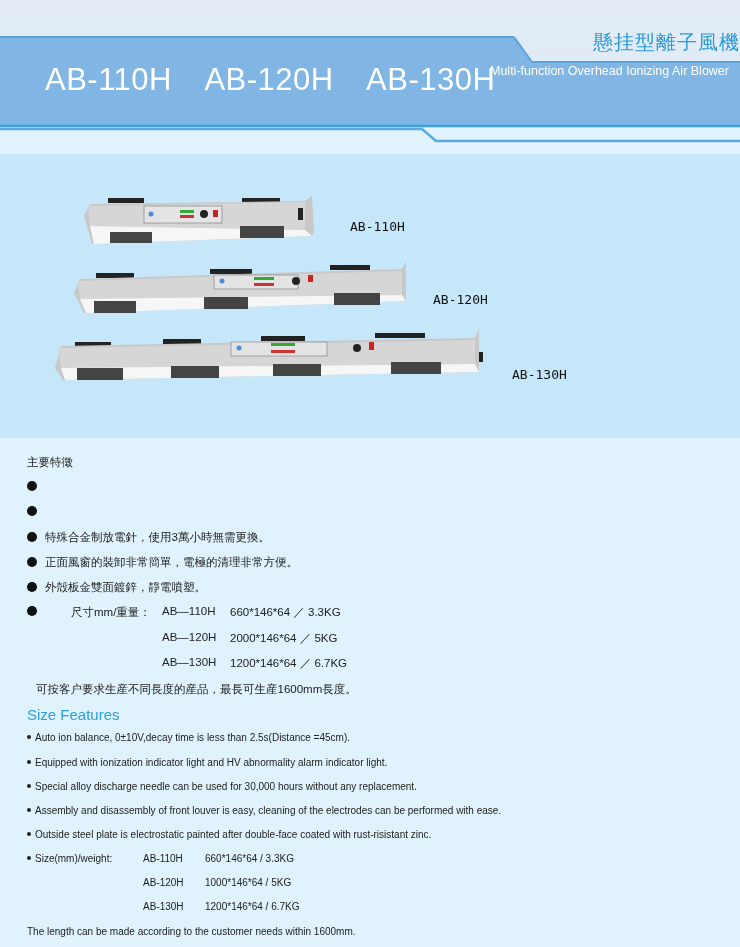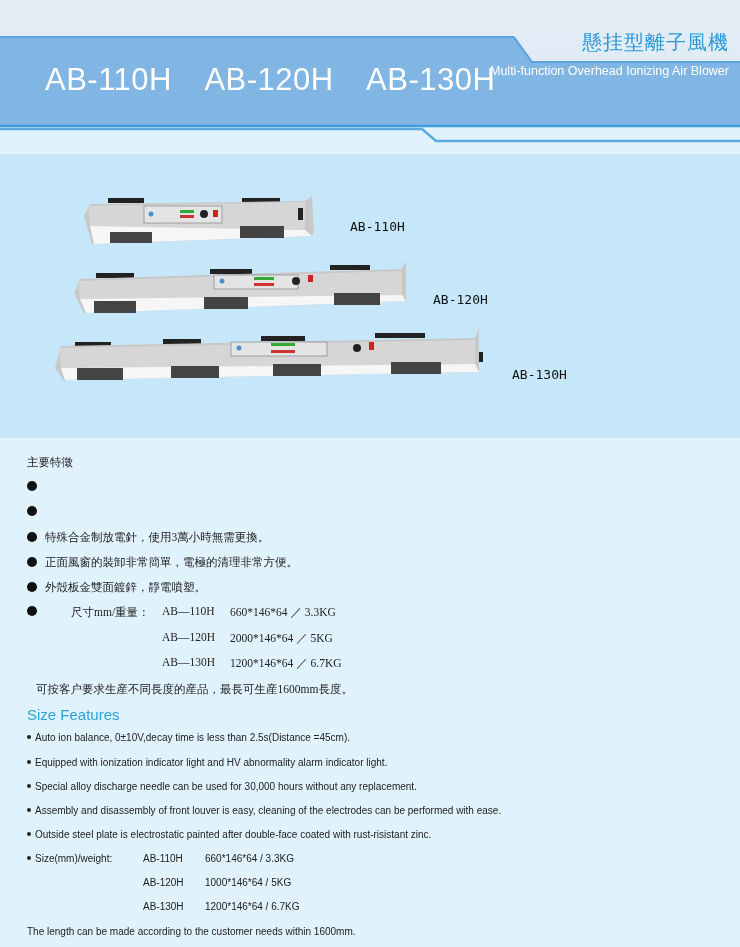--- a/index.html
+++ b/index.html
@@ -3,30 +3,30 @@
 <meta charset="utf-8">
 <style>
   html, body { margin:0; padding:0; }
   body { width:740px; height:947px; position:relative; overflow:hidden; background:#e0f2fb; font-family:"Liberation Sans", sans-serif; }
   .abs { position:absolute; }
 
   
   #hdr-bg { left:0; top:0; width:740px; height:154px; background:linear-gradient(#e4edf6,#dbe8f4); }
   #models-title { left:45px; top:62px; font-size:31px; color:#ffffff; letter-spacing:0.5px; white-space:nowrap; }
   #models-title span { margin-right:25px; }
-  #cn-title { right:11px; top:29px; font-size:20px; color:#2a9ad8; letter-spacing:1px; font-family:"DejaVu Sans", sans-serif; }
+  #cn-title { right:0; top:29px; font-size:20px; color:#2a9ad8; letter-spacing:1px; font-family:"DejaVu Sans", sans-serif; }
   #en-subtitle { right:11px; top:64px; font-size:12.5px; color:#ffffff;padding-left:8px; }
 
   
   #prod-bg { left:0; top:154px; width:740px; height:284px; background:#c6e7f9; }
 
   .unit-label { font-family:"DejaVu Sans Mono", monospace; font-size:13px; color:#111; }
 
   
-  .cn { font-family:Liberation Serif, serif; font-size:11.5px; color:#222; white-space:nowrap; }
+  .cn { font-family:Liberation Sans, sans-serif; font-size:11.5px; color:#222; white-space:nowrap; }
   .bullet-big { display:inline-block; width:10px; height:10px; border-radius:50%; background:#111; margin-right:8px; vertical-align:-1px; }
   .en { font-size:10px; color:#222; white-space:nowrap; }
   .bullet-small { display:inline-block; width:4px; height:4px; border-radius:50%; background:#222; margin-right:4px; vertical-align:2px; }
   #main-features { left:27px; top:706px; font-size:15px; color:#2aa0dc; }
 </style>
 </head>
 <body>
 
 <div id="hdr-bg" class="abs"></div>
 <svg class="abs" style="left:0;top:0" width="740" height="154">

